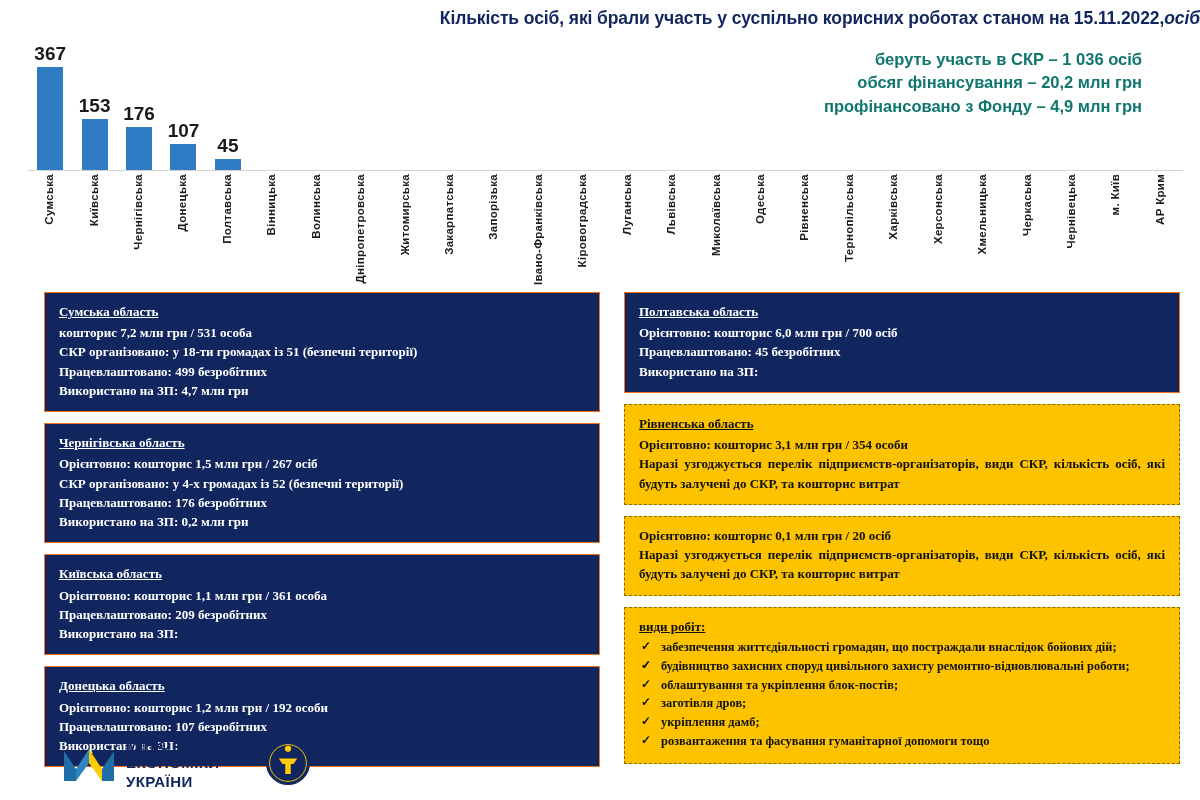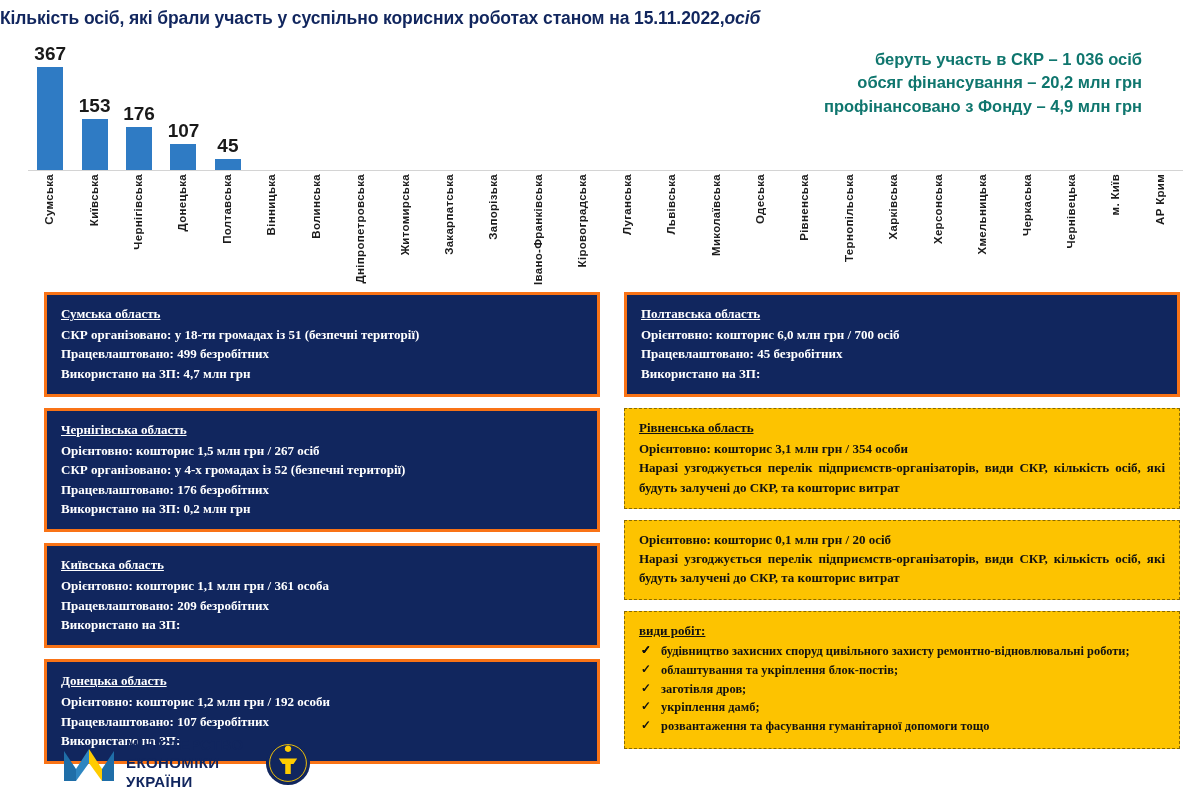--- a/index.html
+++ b/index.html
@@ -5,21 +5,21 @@
 <style>
   html,body{margin:0;padding:0;}
   body{
     width:1200px;height:800px;overflow:hidden;background:#ffffff;
     font-family:"Liberation Sans",sans-serif;color:#11265e;
   }
   .page{position:relative;width:1200px;height:800px;}
 
   
   .title-row{
-    position:absolute;left:0;top:8px;width:1200px;text-align:left;
+    position:absolute;left:0;top:8px;width:1200px;text-align:right;
   }
   .title{
     display:inline-block;font-size:17.5px;font-weight:bold;color:#11265e;
     letter-spacing:-0.1px;
   }
   .title .ital{font-style:italic;}
 
   
   .summary{
     position:absolute;right:58px;top:48px;text-align:right;
@@ -63,21 +63,21 @@
   .col{position:absolute;top:0;width:556px;}
   .col-left{left:44px;}
   .col-right{left:624px;}
 
   .box{
     box-sizing:border-box;width:100%;margin-bottom:11px;
     padding:9px 14px 11px 14px;
     font-size:13px;line-height:1.48;
     font-family:"Liberation Serif",serif;font-weight:bold;
   }
-  .box.navy{background:#11265e;color:#ffffff;border:3px solid #f97316;}
+  .box.navy{background:#11265e;color:#ffffff;border:1px solid #f97316;}
   .box.amber{background:#fdc300;color:#111111;border:1px dashed #8a6a00;}
   .box-title{text-decoration:underline;margin-bottom:2px;display:block;}
   .box-line{display:block;white-space:nowrap;}
   .box.amber .box-line.justify{white-space:normal;text-align:justify;}
 
   
   .works-title{text-decoration:underline;display:block;margin-bottom:3px;}
   .works-list{list-style:none;margin:0;padding:0;}
   .works-list li{
     position:relative;padding-left:22px;margin-bottom:2px;
@@ -225,20 +225,21 @@
         <div class="xlabel" style="left: 1036.94px;">Чернівецька</div>
         <div class="xlabel" style="left: 1081.37px;">м. Київ</div>
         <div class="xlabel" style="left: 1125.79px;">АР Крим</div>
       </div>
   </div>
 
   <div class="boxes">
     <div class="col col-left" id="col-left">
         <div class="box navy">
           <span class="box-title">Сумська область</span>
+          <span class="box-line">кошторис  7,2 млн грн / 531 особа</span>
           <span class="box-line">СКР організовано:  у 18-ти громадах  із 51 (безпечні  території)</span>
           <span class="box-line">Працевлаштовано:  499 безробітних</span>
           <span class="box-line">Використано  на ЗП: 4,7 млн грн</span>
         </div>
         <div class="box navy">
           <span class="box-title">Чернігівська область</span>
           <span class="box-line">Орієнтовно:  кошторис  1,5 млн грн / 267 осіб</span>
           <span class="box-line">СКР організовано:  у 4-х громадах  із 52 (безпечні  території)</span>
           <span class="box-line">Працевлаштовано:  176 безробітних</span>
           <span class="box-line">Використано  на ЗП: 0,2 млн грн</span>
@@ -268,21 +269,21 @@
           <span class="box-line">Орієнтовно:  кошторис 3,1 млн грн / 354 особи</span>
           <span class="box-line justify">Наразі узгоджується перелік підприємств-організаторів,  види  СКР, кількість осіб, які будуть залучені до СКР, та кошторис  витрат</span>
         </div>
         <div class="box amber">
           <span class="box-line">Орієнтовно:  кошторис  0,1 млн грн / 20 осіб</span>
           <span class="box-line justify">Наразі  узгоджується  перелік  підприємств-організаторів,  види  СКР, кількість осіб, які будуть залучені до СКР, та кошторис  витрат</span>
         </div>
         <div class="box amber">
           <span class="works-title">види робіт:</span>
           <ul class="works-list">
-            <li><span class="tick">✓</span></li>
+            <li><span class="tick">✓</span><span>забезпечення життєдіяльності громадян, що постраждали внаслідок бойових дій;</span></li>
             <li><span class="tick">✓</span></li>
             <li><span class="tick">✓</span><span>будівництво захисних  споруд цивільного захисту ремонтно-відновлювальні роботи;</span></li>
             <li><span class="tick">✓</span><span>облаштування та укріплення блок-постів;</span></li>
             <li><span class="tick">✓</span><span>заготівля дров;</span></li>
             <li><span class="tick">✓</span><span>укріплення дамб;</span></li>
             <li><span class="tick">✓</span><span>розвантаження та фасування гуманітарної допомоги тощо</span></li>
           </ul>
         </div>
       </div>
   </div>

